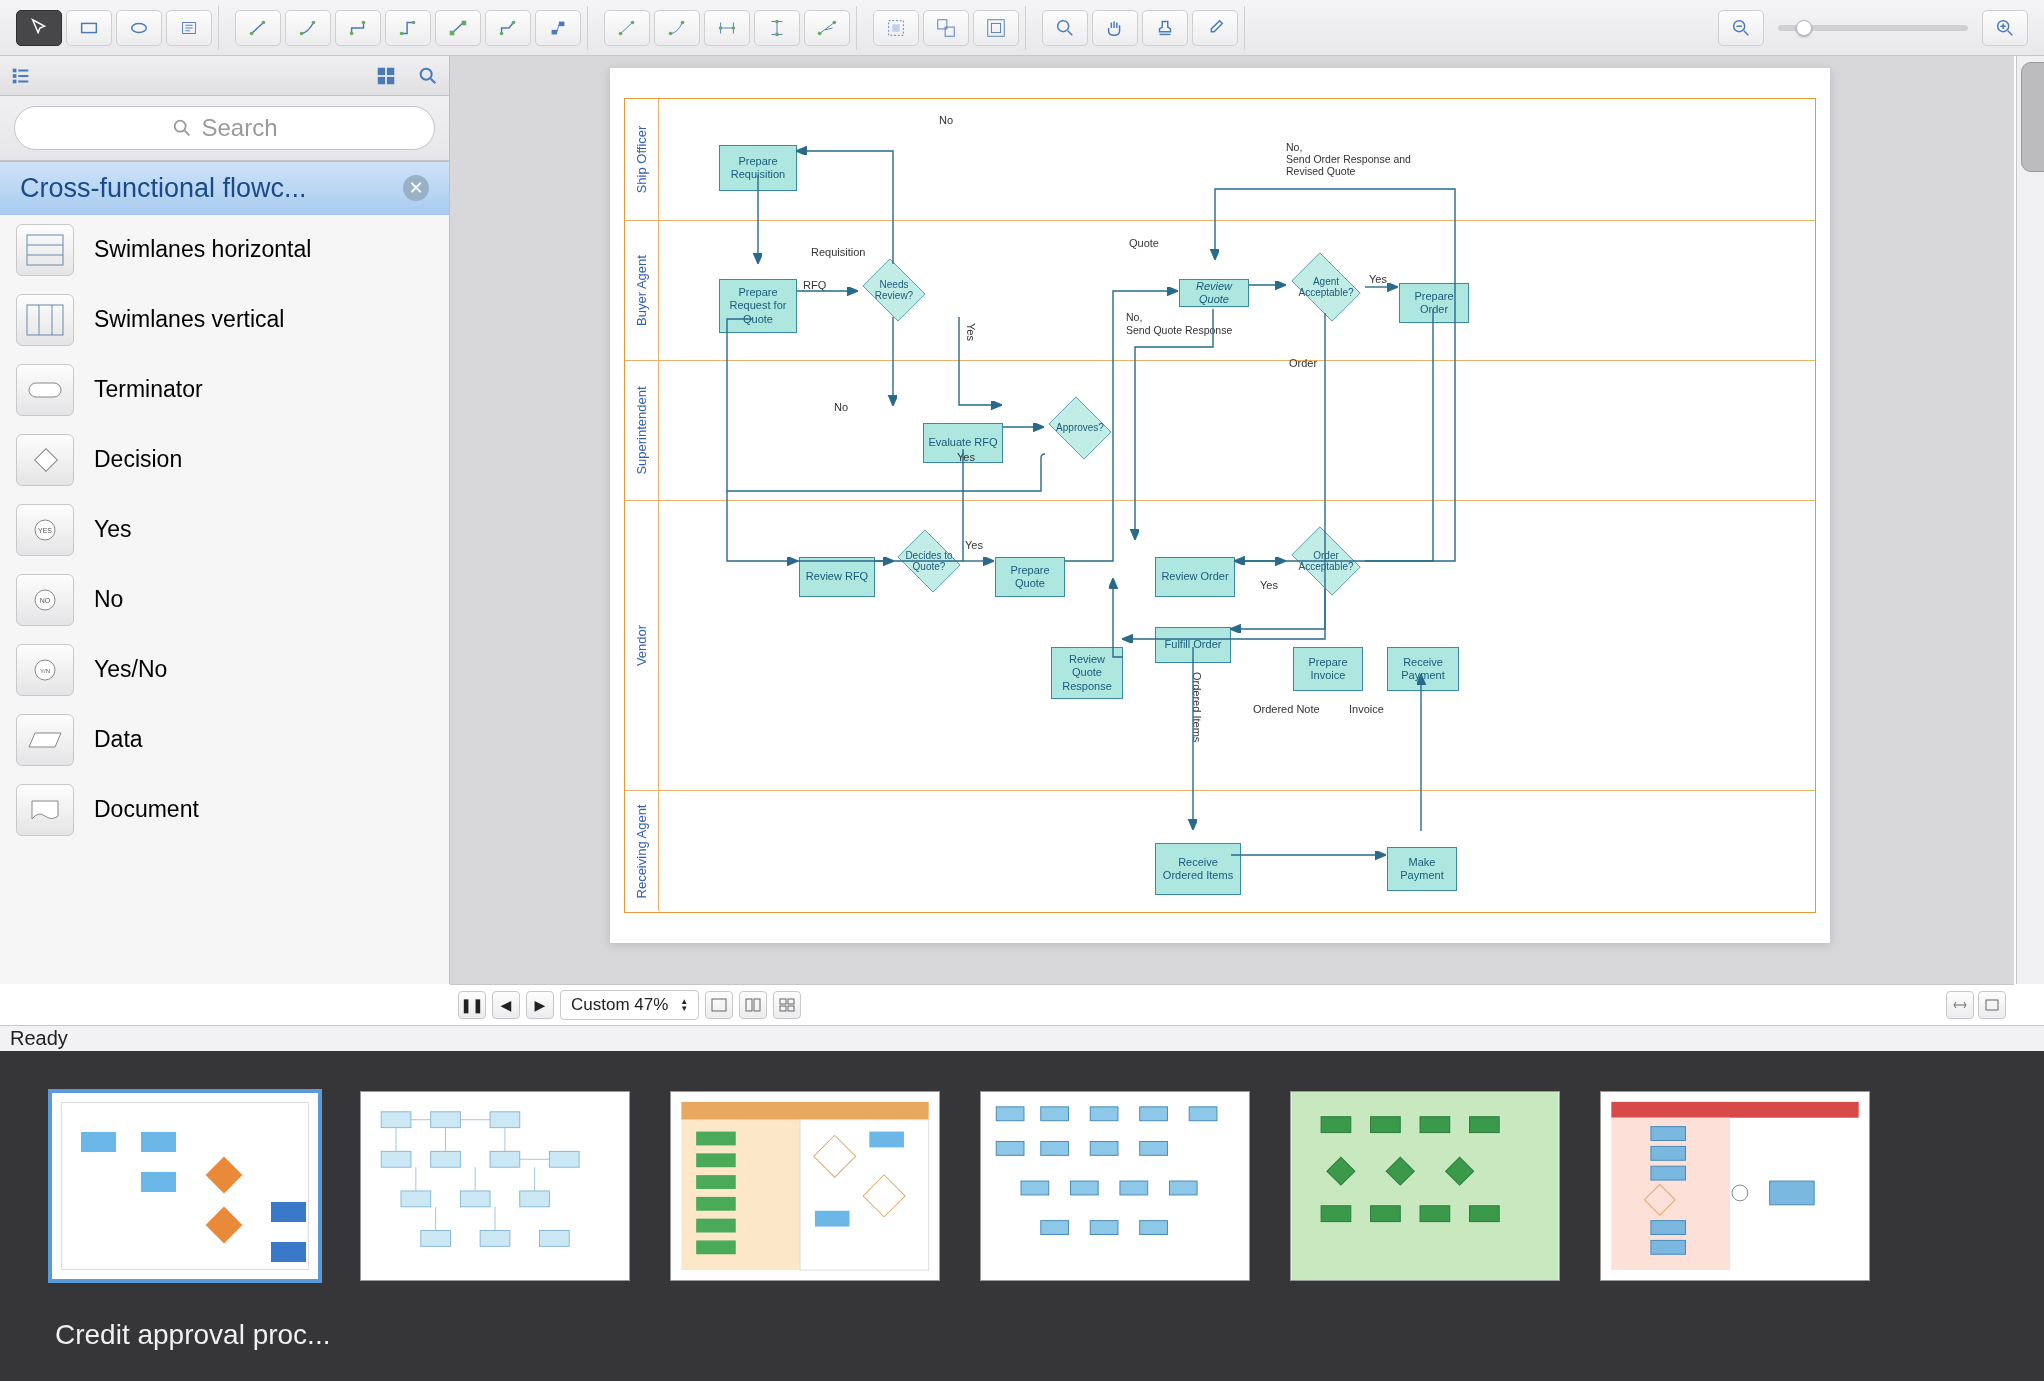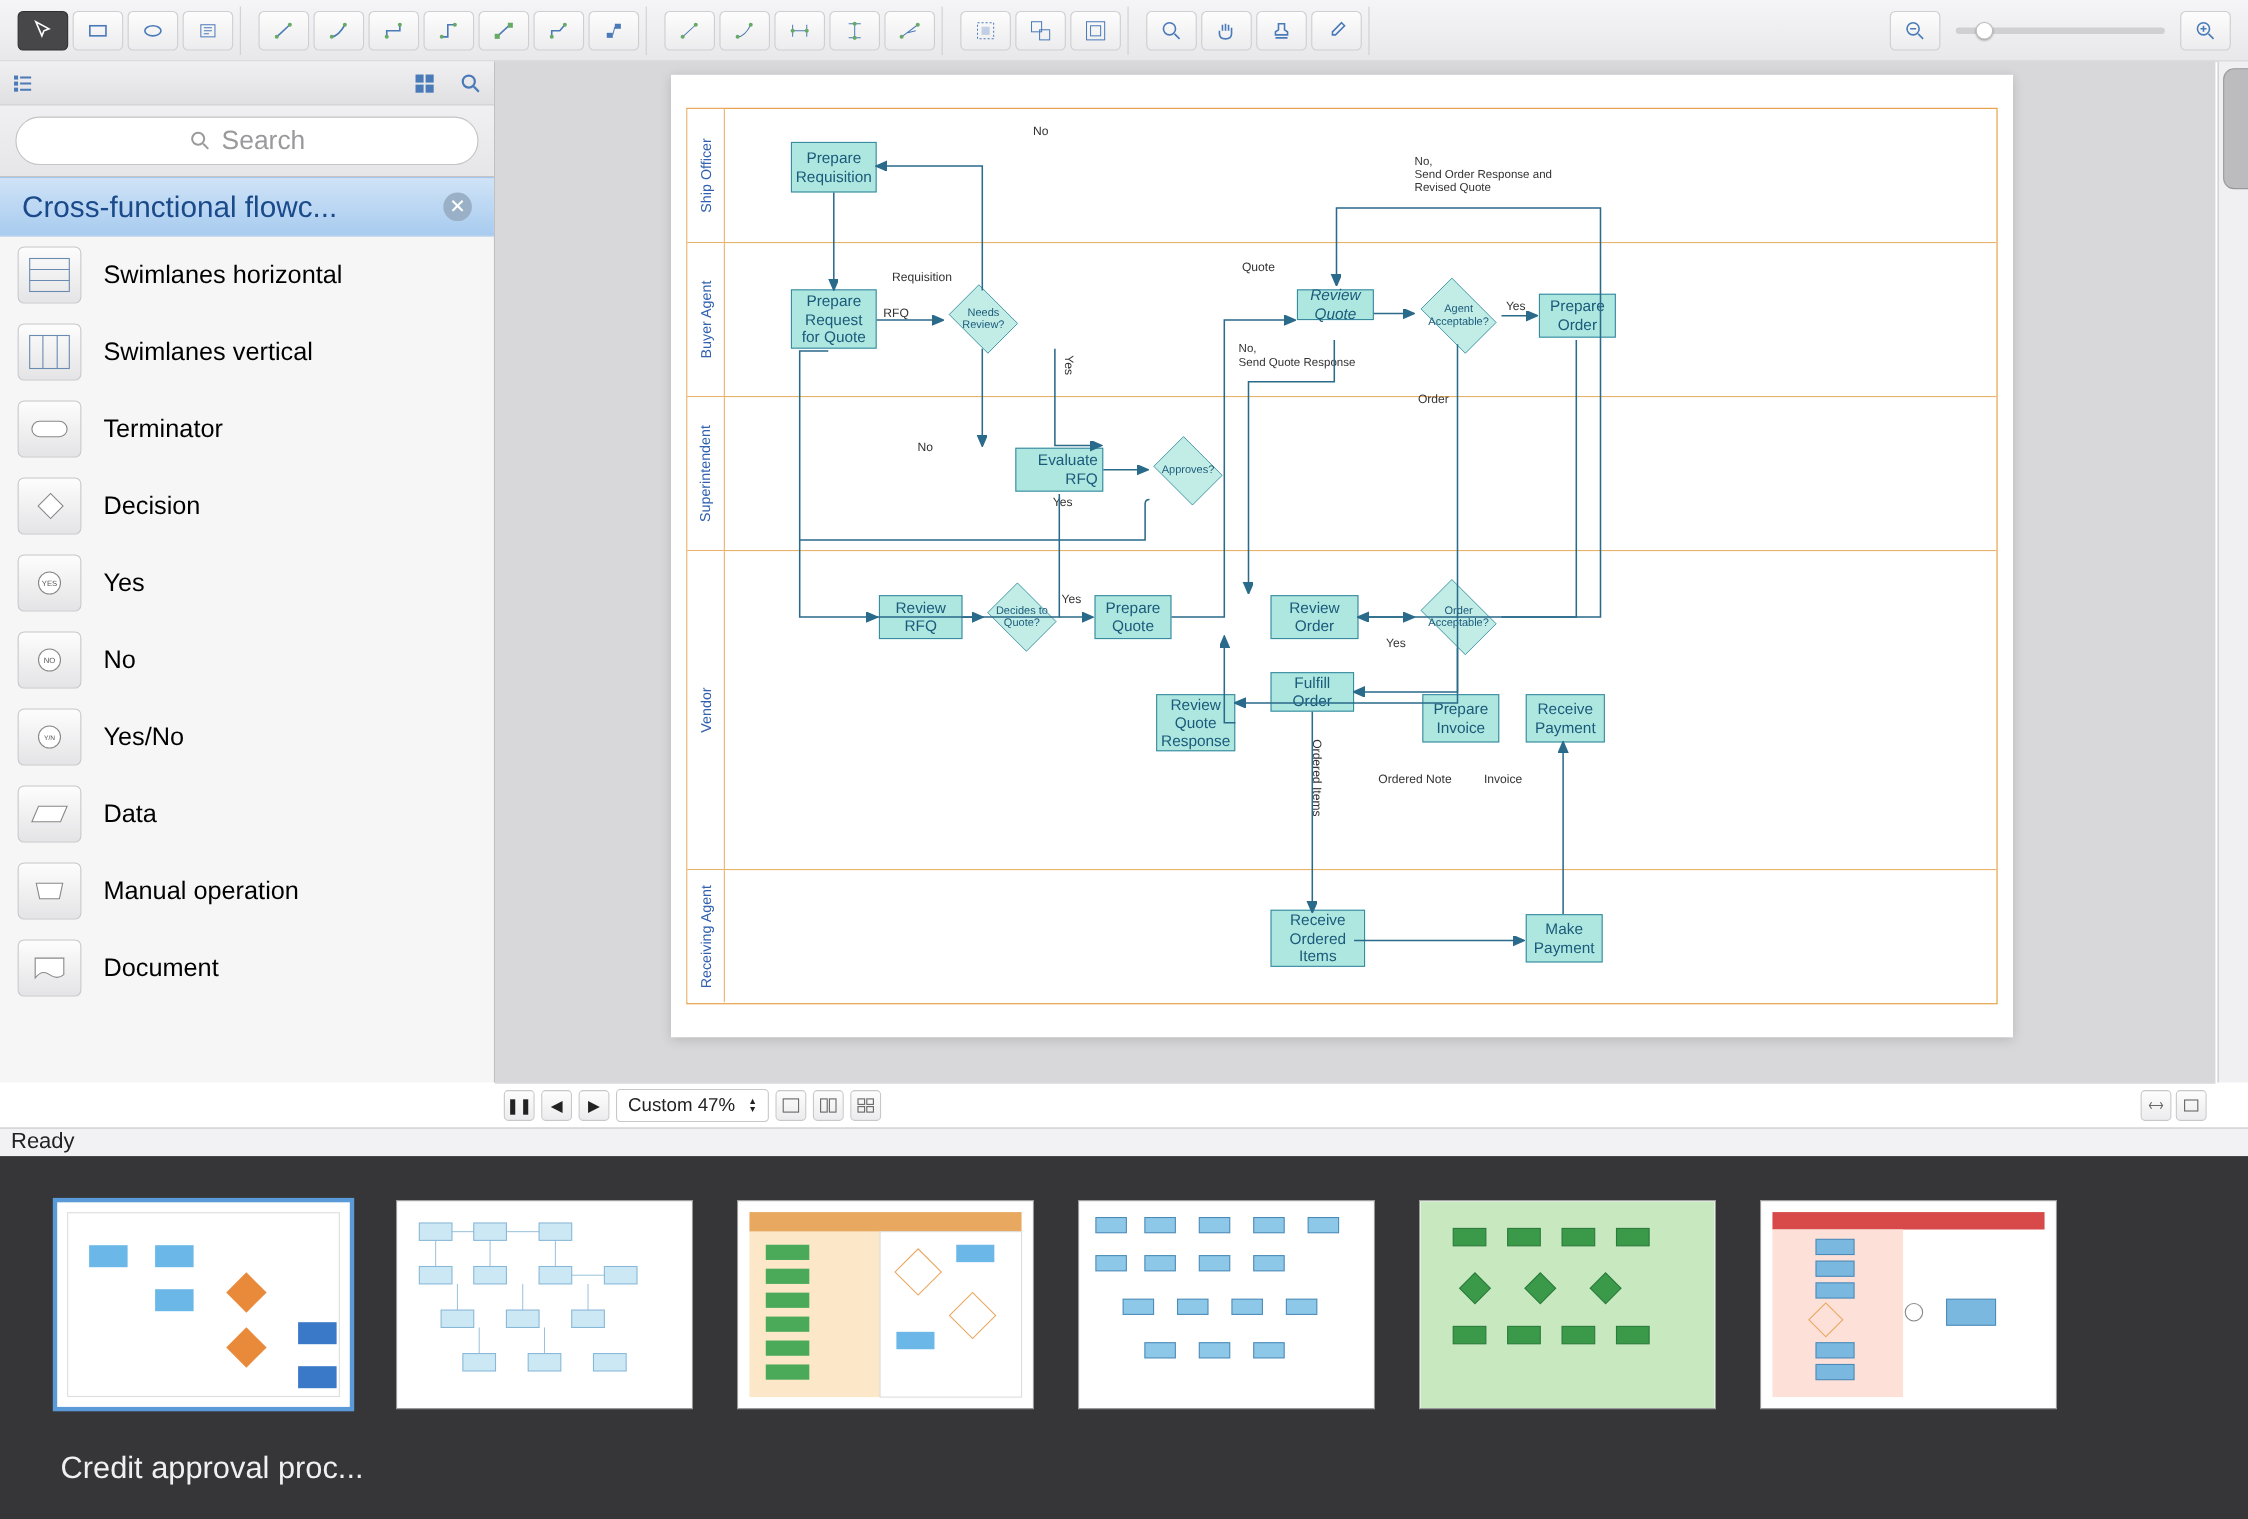--- a/index.html
+++ b/index.html
@@ -36,21 +36,21 @@
   .canvas-area { position:absolute; top:56px; left:450px; right:30px; bottom:397px; background:#d8d8da; overflow:hidden;}
   .paper { position:absolute; top:12px; left:160px; width:1220px; height:875px; background:#fff; box-shadow:0 2px 10px rgba(0,0,0,.15);}
   .swimlane-container { position:absolute; top:30px; left:14px; right:14px; bottom:30px; border:1px solid #e59a3a;}
   .lane { border-bottom:1px solid #e8b26a; display:flex; }
   .lane-label { width:34px; background:#fff; border-right:1px solid #e8b26a; display:flex; align-items:center; justify-content:center; }
   .lane-label span { transform:rotate(-90deg); white-space:nowrap; color:#3060b0; font-size:13px; font-weight:500;}
   .lane-body { flex:1; position:relative; }
   .lane.l0{height:122px;} .lane.l1{height:140px;} .lane.l2{height:140px;} .lane.l3{height:290px;} .lane.l4{height:120px; border-bottom:none;}
 
   
-  .proc { position:absolute; background:#aee7e0; border:1px solid #3a8aa0; font-size:14px; color:#1a5a7a; display:flex; align-items:center; justify-content:center; text-align:center; padding:4px; line-height:1.2;}
+  .proc { position:absolute; background:#aee7e0; border:1px solid #3a8aa0; font-size:11px; color:#1a5a7a; display:flex; align-items:center; justify-content:center; text-align:center; padding:4px; line-height:1.2;margin-top:16px;}
   .decis { position:absolute; width:70px; height:54px; }
   .decis .diamond{ width:100%; height:100%; background:#c2ede7; border:1px solid #3a8aa0; transform:rotate(45deg) scale(.72,.72); }
   .decis .dtxt{ position:absolute; inset:0; display:flex; align-items:center; justify-content:center; font-size:10px; color:#1a5a7a; text-align:center; line-height:1.15; padding:6px;}
   .lbl { position:absolute; font-size:11px; color:#333; white-space:nowrap;}
   .arrow { position:absolute; stroke:#2a6a8a; fill:none; stroke-width:1.4; pointer-events:none;}
   .arrowhead { fill:#2a6a8a; }
 
   
   .vscroll { position:absolute; top:56px; right:0; width:28px; bottom:397px; background:#f0f0f2; border-left:1px solid #c6c6c8;}
   .vscroll .thumb{ position:absolute; top:6px; left:4px; right:4px; height:110px; background:#bcbcbe; border-radius:10px;}
@@ -353,28 +353,20 @@
         </div>
         <span class="label">Yes/No</span>
       </div>
       <div class="shape-item">
         <div class="shape-ico">
           <svg viewBox="0 0 40 34">
             <path d="M10 10h26l-6 14H4z" fill="#fff" stroke="#888"></path>
           </svg>
         </div>
         <span class="label">Data</span>
-      </div>
-      <div class="shape-item">
-        <div class="shape-ico">
-          <svg viewBox="0 0 40 34">
-            <path d="M8 10h24l-3 14H11z" fill="#fff" stroke="#888"></path>
-          </svg>
-        </div>
-        <span class="label">Manual operation</span>
       </div>
       <div class="shape-item">
         <div class="shape-ico">
           <svg viewBox="0 0 40 34">
             <path d="M7 8h26v15q-6 5-13 0t-13 3z" fill="#fff" stroke="#888"></path>
           </svg>
         </div>
         <span class="label">Document</span>
       </div>
     </div>

